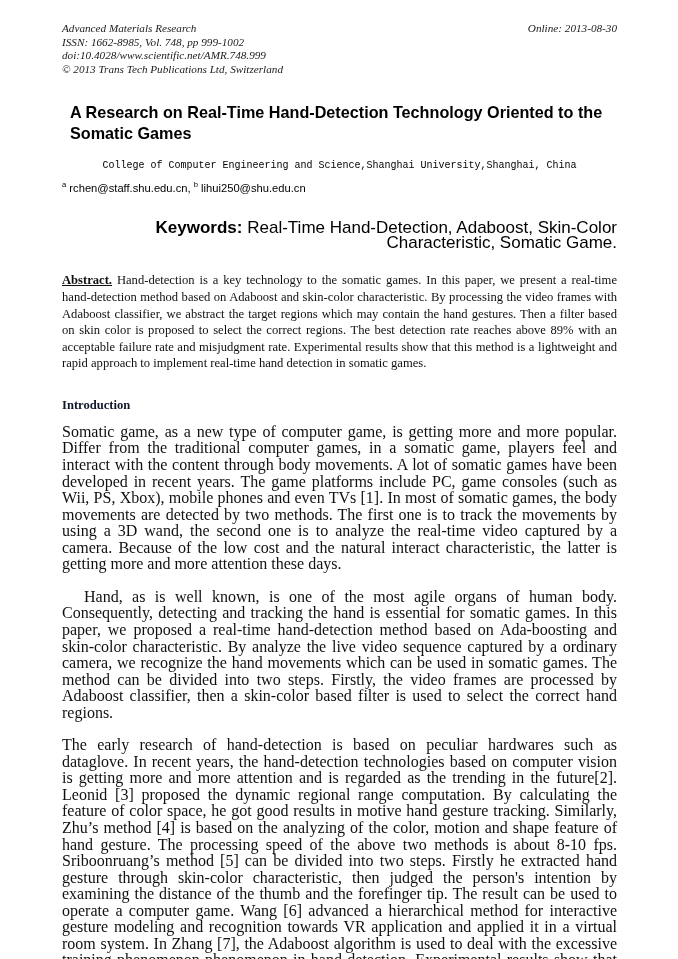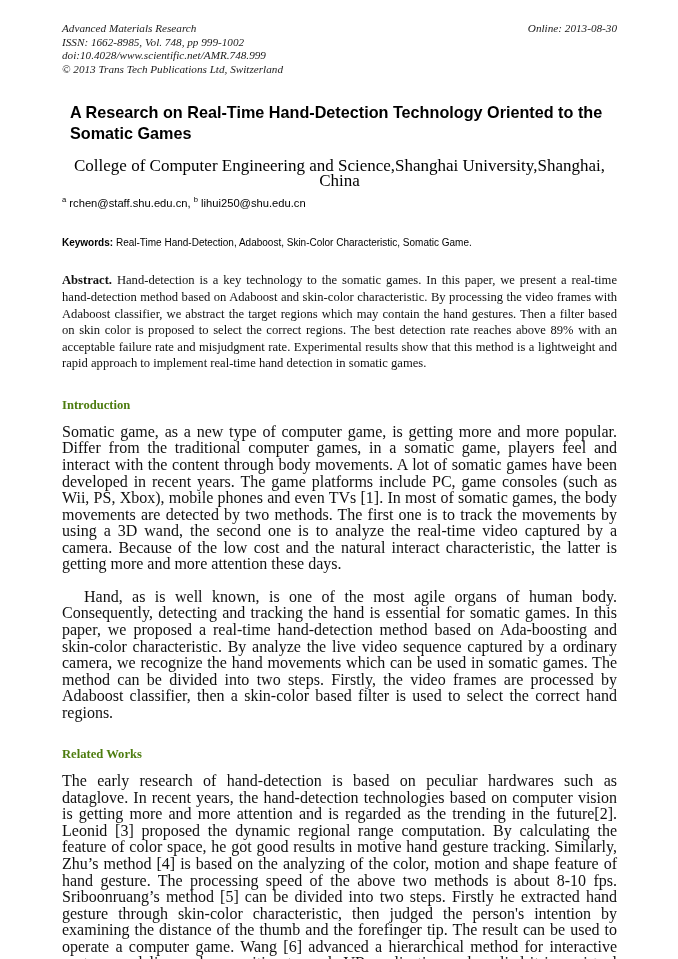--- a/index.html
+++ b/index.html
@@ -58,22 +58,22 @@
     margin-top: 19px;
     text-align: center;
     font-family: "Liberation Sans", "DejaVu Sans", sans-serif;
     font-size: 14.6px;
     line-height: 18px;
     color: #000;
   }
   .affiliation {
     margin-top: 15px;
     text-align: center;
-    font-family: Liberation Serif, serif;
-    font-size: 17px;
+    font-family: Liberation Mono, monospace;
+    font-size: 10px;
     line-height: 15px;
     color: #000;
   }
   .emails {
     margin-top: 8px;
     text-align: left;
     font-family: "Liberation Sans", "DejaVu Sans", sans-serif;
     font-size: 11.2px;
     line-height: 14px;
     color: #000;
@@ -81,45 +81,45 @@
   sup {
     font-size: 0.68em;
     vertical-align: super;
     line-height: 0;
   }
 
   
   .keywords {
     margin-top: 25px;
     font-family: "Liberation Sans", "DejaVu Sans", sans-serif;
-    font-size: 10px;
+    font-size: 17px;
     line-height: 15px;
     color: #000;
-    text-align: left;
+    text-align: right;
   }
   .keywords .kw-label { font-weight: bold; }
 
   
   .abstract {
     margin-top: 22px;
     font-size: 12.6px;
     line-height: 16.6px;
     text-align: justify;
     text-justify: inter-word;
     color: #101010;
   }
-  .abstract .abs-label { font-weight: bold; }
+  .abstract .abs-label { font-weight: bold; text-decoration: underline; }
 
   
   .section-heading {
     margin-top: 25px;
     font-weight: bold;
     font-size: 12.6px;
     line-height: 16px;
-    color: #4d7c0f;
+    color: #0f172a;
   }
   .para {
     margin-top: 11px;
     font-size: 16px;
     line-height: 16.55px;
     text-align: justify;
     text-justify: inter-word;
     color: #101010;
   }
   .para.tight { margin-top: 0; }
@@ -158,16 +158,15 @@
 
   <div class="abstract">
     <span class="abs-label">Abstract.</span>
     <span>Hand-detection is a key technology to the somatic games. In this paper, we present a real-time hand-detection method based on Adaboost and skin-color characteristic. By processing the video frames with Adaboost classifier, we abstract the target regions which may contain the hand gestures. Then a filter based on skin color is proposed to select the correct regions. The best detection rate reaches above 89% with an acceptable failure rate and misjudgment rate. Experimental results show that this method is a lightweight and rapid approach to implement real-time hand detection in somatic games.</span>
   </div>
 
   <h2 class="section-heading">Introduction</h2>
   <p class="para">Somatic game, as a new type of computer game, is getting more and more popular. Differ from the traditional computer games, in a somatic game, players feel and interact with the content through body movements. A lot of somatic games have been developed in recent years. The game platforms include PC, game consoles (such as Wii, PS, Xbox), mobile phones and even TVs [1]. In most of somatic games, the body movements are detected by two methods. The first one is to track the movements by using a 3D wand, the second one is to analyze the real-time video captured by a camera.  Because of the low cost and the natural interact characteristic, the latter is getting more and more attention these days.</p>
   <p class="para tight indent">Hand, as is well known, is one of the most agile organs of human body. Consequently, detecting and tracking the hand is essential for somatic games. In this paper, we proposed a real-time hand-detection method based on Ada-boosting and skin-color characteristic. By analyze the live video sequence captured by a ordinary camera, we recognize the hand movements which can be used in somatic games. The method can be divided into two steps. Firstly, the video frames are processed by Adaboost classifier, then a skin-color based filter is used to select the correct hand regions.</p>
 
-  <h2 class="section-heading">Related Works</h2>
   <p class="para">The early research of hand-detection is based on peculiar hardwares such as dataglove. In recent years, the hand-detection technologies based on computer vision is getting more and more attention and is regarded as the trending in the future[2]. Leonid [3] proposed the dynamic regional range computation. By calculating the feature of color space, he got good results in motive hand gesture tracking. Similarly, Zhu’s method [4] is based on the analyzing of the color, motion and shape feature of hand gesture. The processing speed of the above two methods is about 8-10 fps. Sriboonruang’s method [5] can be divided into two steps. Firstly he extracted hand gesture through skin-color characteristic, then judged the person's intention by examining the distance of the thumb and the forefinger tip. The result can be used to operate a computer game. Wang [6] advanced a hierarchical method for interactive gesture modeling and recognition towards VR application and applied it in a virtual room system. In Zhang [7], the Adaboost algorithm is used to deal with the excessive training phenomenon phenomenon in hand detection. Experimental results show that rectangle features can obtain the reliable detector. These reseachs have reach the requirement of real-time interaction.</p>
 
 </div>
 
 </body></html>

